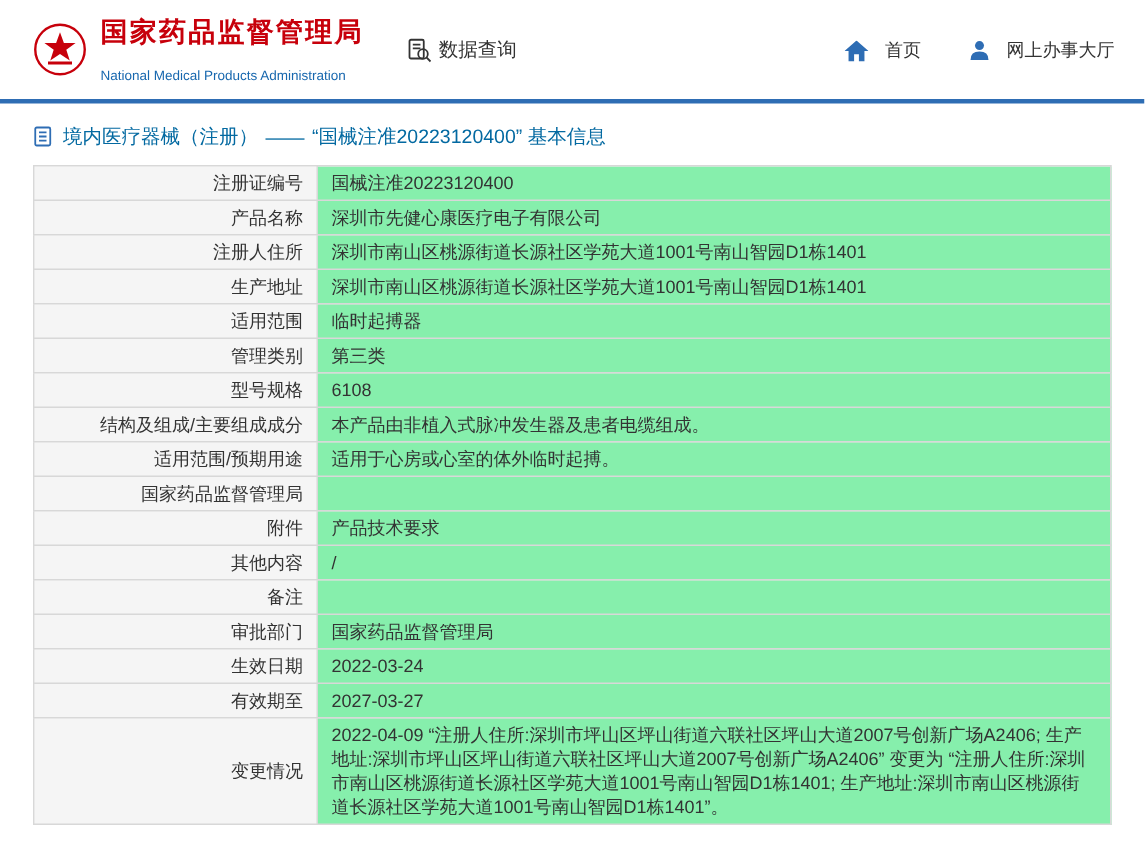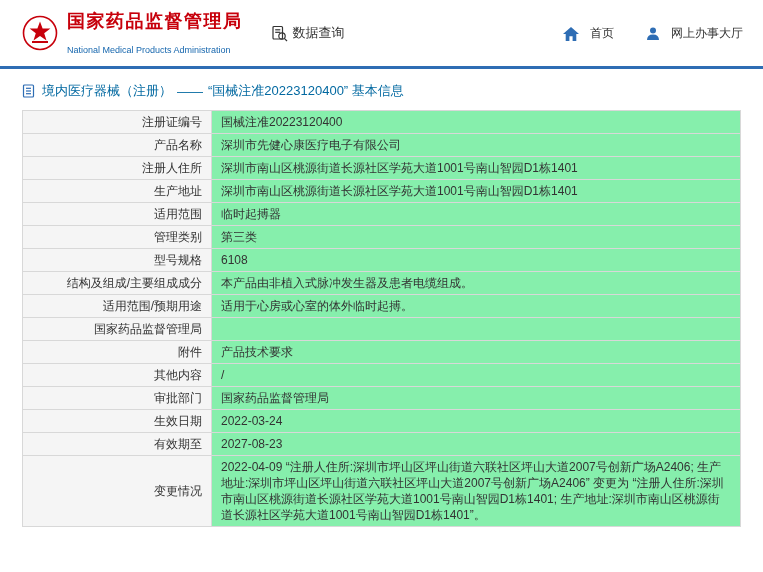--- a/index.html
+++ b/index.html
@@ -166,29 +166,33 @@
       </tr>
       <tr>
         <th>附件</th>
         <td>产品技术要求</td>
       </tr>
       <tr>
         <th>其他内容</th>
         <td>/</td>
       </tr>
       <tr>
+        <th>备注</th>
+        <td></td>
+      </tr>
+      <tr>
         <th>审批部门</th>
         <td>国家药品监督管理局</td>
       </tr>
       <tr>
         <th>生效日期</th>
         <td>2022-03-24</td>
       </tr>
       <tr>
         <th>有效期至</th>
-        <td>2027-08-23</td>
+        <td>2027-03-27</td>
       </tr>
       <tr>
         <th>变更情况</th>
         <td>2022-04-09 “注册人住所:深圳市坪山区坪山街道六联社区坪山大道2007号创新广场A2406; 生产地址:深圳市坪山区坪山街道六联社区坪山大道2007号创新广场A2406” 变更为 “注册人住所:深圳市南山区桃源街道长源社区学苑大道1001号南山智园D1栋1401; 生产地址:深圳市南山区桃源街道长源社区学苑大道1001号南山智园D1栋1401”。</td>
       </tr>
     </tbody>
 </table>
 
 </body></html>

